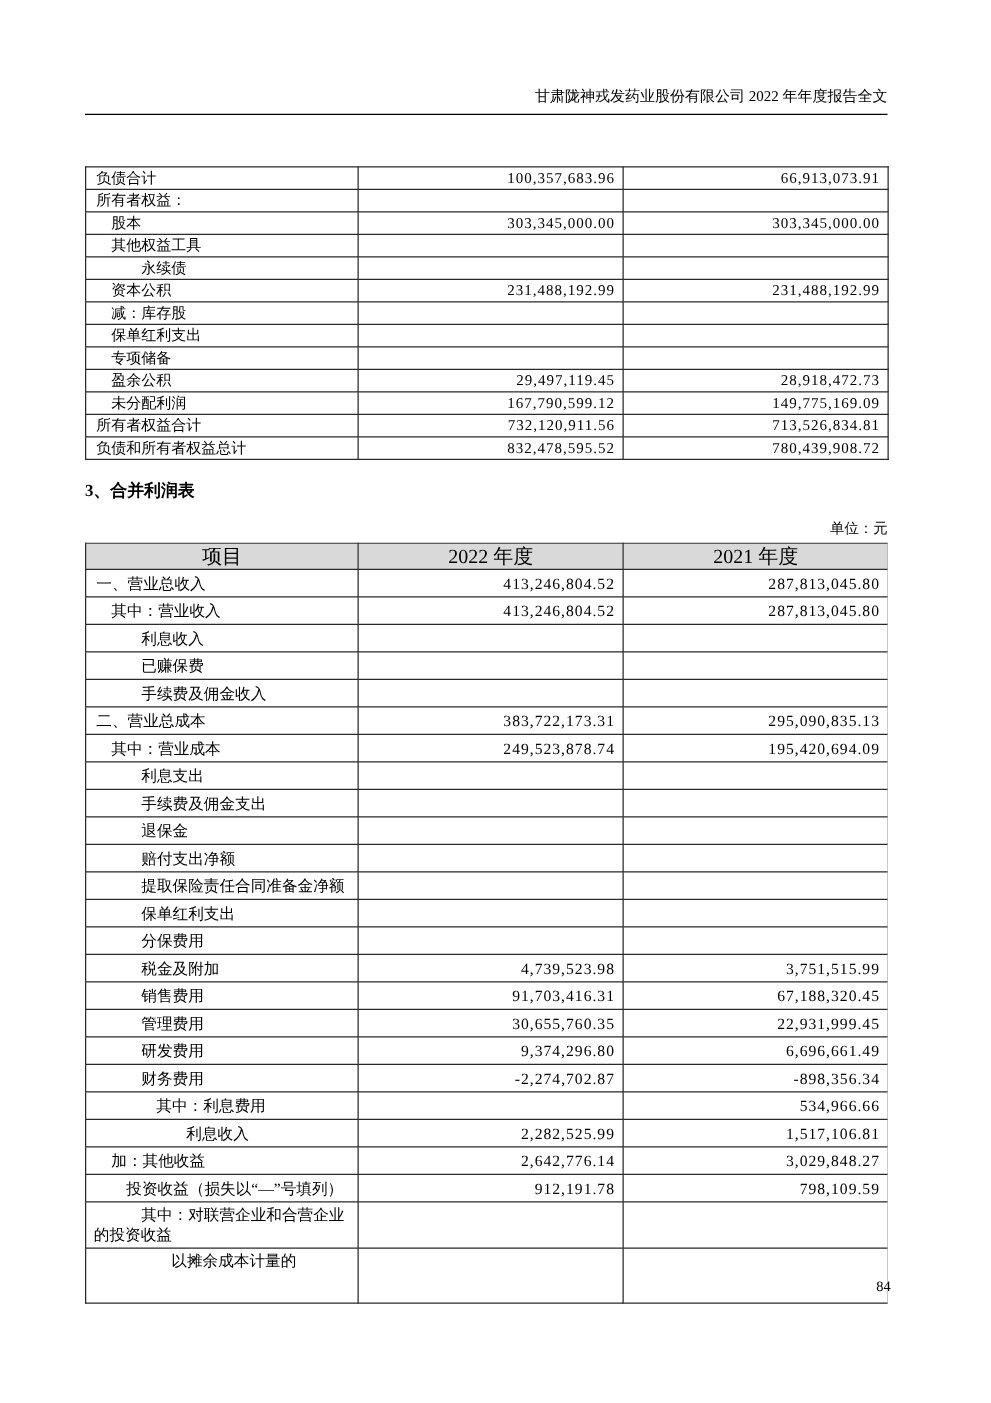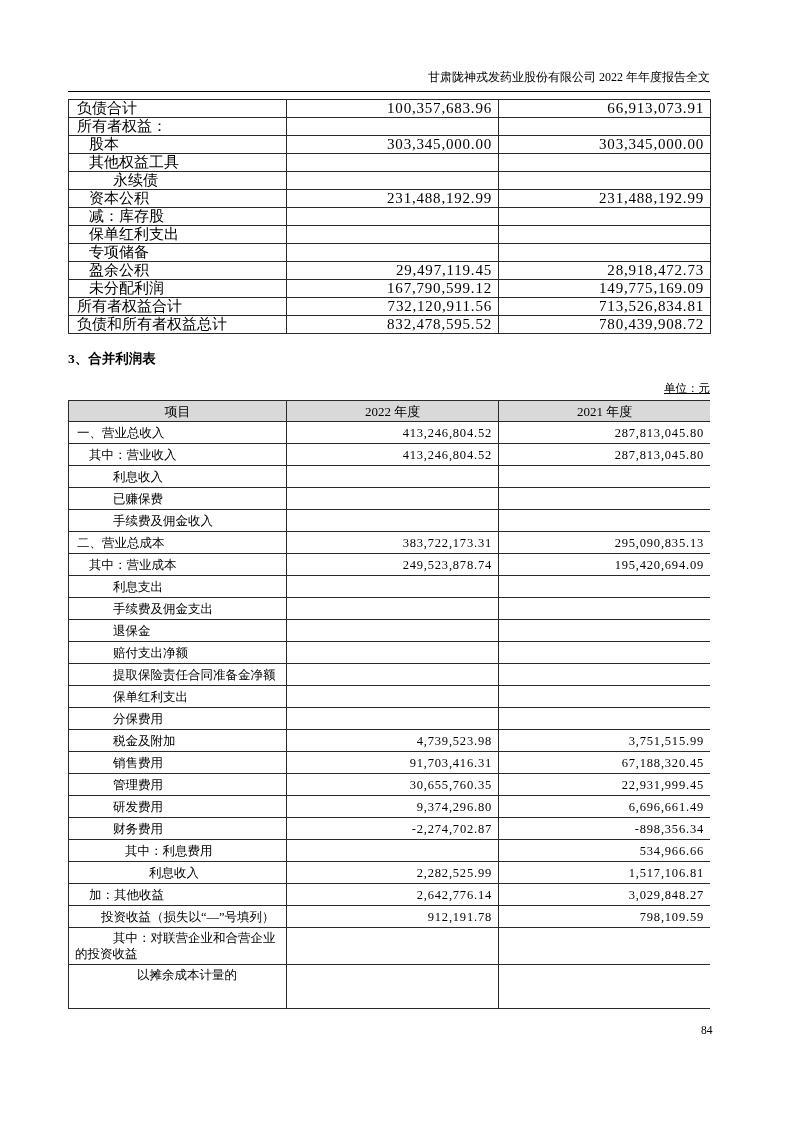--- a/index.html
+++ b/index.html
@@ -17,32 +17,32 @@
     border-bottom: 1px solid #000;
     text-align: right; font-size: 12px; line-height: 14px;
   }
 
   .fin-table {
     border-collapse: collapse; table-layout: fixed; width: 642px;
   }
   .fin-table td, .fin-table th { border: 1px solid #2a2a2a; overflow: hidden; }
   col.c1 { width: 218px; } col.c2 { width: 212px; } col.c3 { width: 212px; }
 
-  .balance-table { margin-top: 7px; font-size: 15px; }
+  .balance-table { margin-top: 41px; font-size: 12px; }
   .balance-table tr { height: 18px; }
   .balance-table td { padding: 1px 6px; line-height: 15px; }
 
   .section-heading { margin-top: 16px; font-size: 13.5px; font-weight: bold; }
-  .unit-line { margin-top: 13px; margin-bottom: 4px; text-align: right; font-size: 11.5px; text-decoration: underline; }
+  .unit-line { margin-top: 13px; margin-bottom: 4px; text-align: right; font-size: 11.5px; }
 
   .income-clip { height: 618px; overflow: hidden; }
   .income-table { font-size: 12.5px; }
   .income-table thead tr { height: 21px; }
   .income-table th {
-    background: #d9d9d9; font-weight: normal; font-size: 13px;
+    background: #d9d9d9; font-weight: normal; font-size: 16px;
     text-align: center; padding: 2px 6px; line-height: 15px;
   }
   .income-table tbody tr { height: 22px; }
   .income-table td { padding: 2px 6px; line-height: 16px; }
   .income-table tbody tr:last-of-type { height: 44px; margin-left: 46px; }
   .income-table tbody tr:last-of-type td { vertical-align: top; }
 
   .label-cell { text-align: left; padding-left: 8px; word-break: break-all; }
   .num-cell { text-align: right; letter-spacing: 0.8px; }
 

